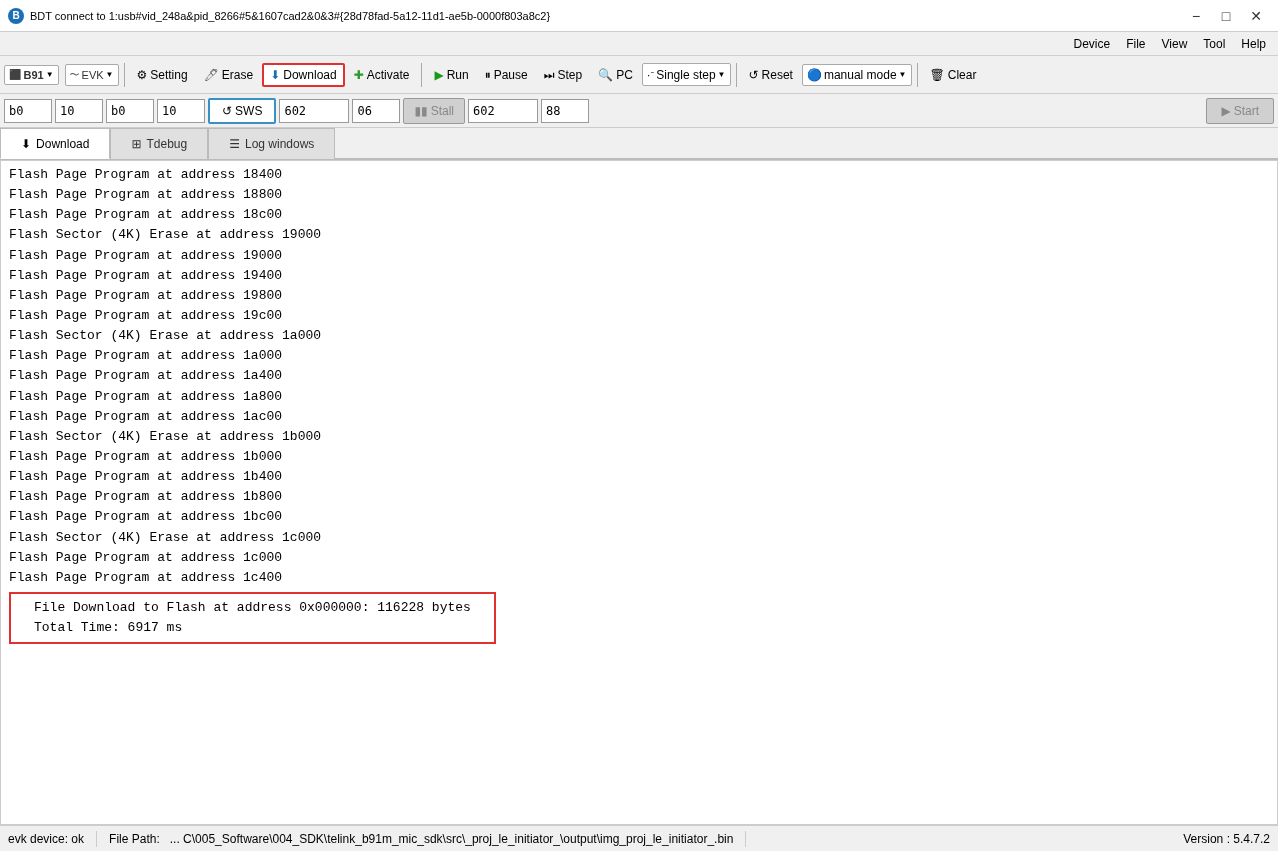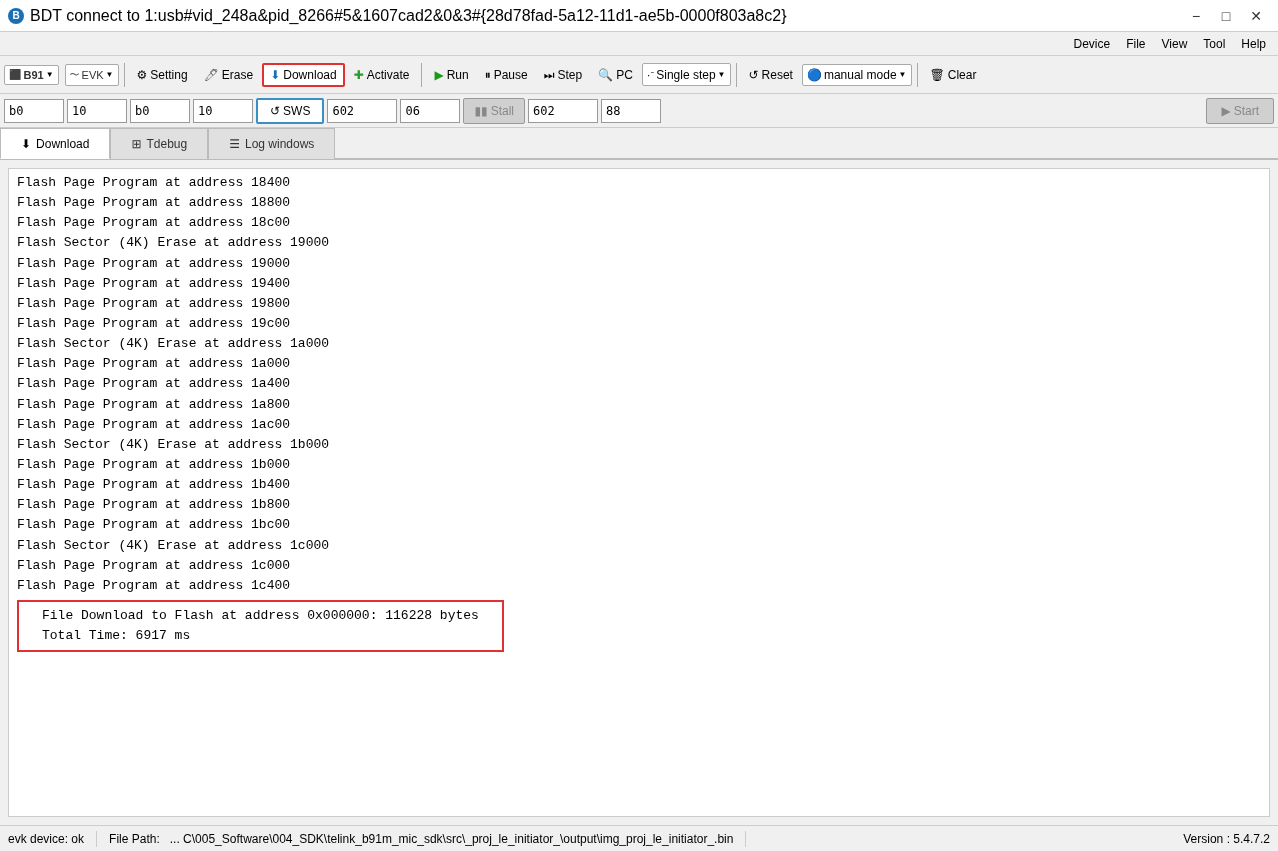--- a/index.html
+++ b/index.html
@@ -26,21 +26,21 @@
       width: 16px; height: 16px;
       background: #1a6fb5;
       border-radius: 50%;
       margin-right: 6px;
       flex-shrink: 0;
       display: flex; align-items: center; justify-content: center;
       color: white; font-size: 10px; font-weight: bold;
     }
     #title-bar .title-text {
       flex: 1;
-      font-size: 16px;
+      font-size: 11px;
       color: #000;
     }
     #title-bar .win-controls {
       display: flex; gap: 2px;
     }
     #title-bar .win-btn {
       width: 28px; height: 20px;
       border: none; background: transparent;
       cursor: pointer;
       font-size: 14px;
@@ -116,21 +116,21 @@
     #toolbar2 {
       background: #f0f0f0;
       border-bottom: 1px solid #ccc;
       display: flex;
       align-items: center;
       padding: 3px 4px;
       height: 34px;
       gap: 3px;
     }
     .tb2-input {
-      width: 60px;
+      width: 48px;
       height: 24px;
       border: 1px solid #999;
       padding: 2px 4px;
       font-size: 12px;
       font-family: monospace;
       background: #fff;
     }
     .tb2-btn {
       display: flex; align-items: center; gap: 3px;
       padding: 3px 12px;
@@ -190,21 +190,21 @@
       color: #000;
       z-index: 1;
     }
     .tab-fill { flex: 1; border-bottom: 1px solid #bbb; }
 
     
     #log-area {
       flex: 1;
       background: #fff;
       border: 1px solid #ccc;
-      margin: 8px;
+      margin: 0;
       overflow-y: scroll;
       overflow-x: scroll;
       position: relative;
     }
     #log-content {
       padding: 4px 8px;
       font-family: 'Courier New', Courier, monospace;
       font-size: 13px;
       color: #000;
       line-height: 1.55;

